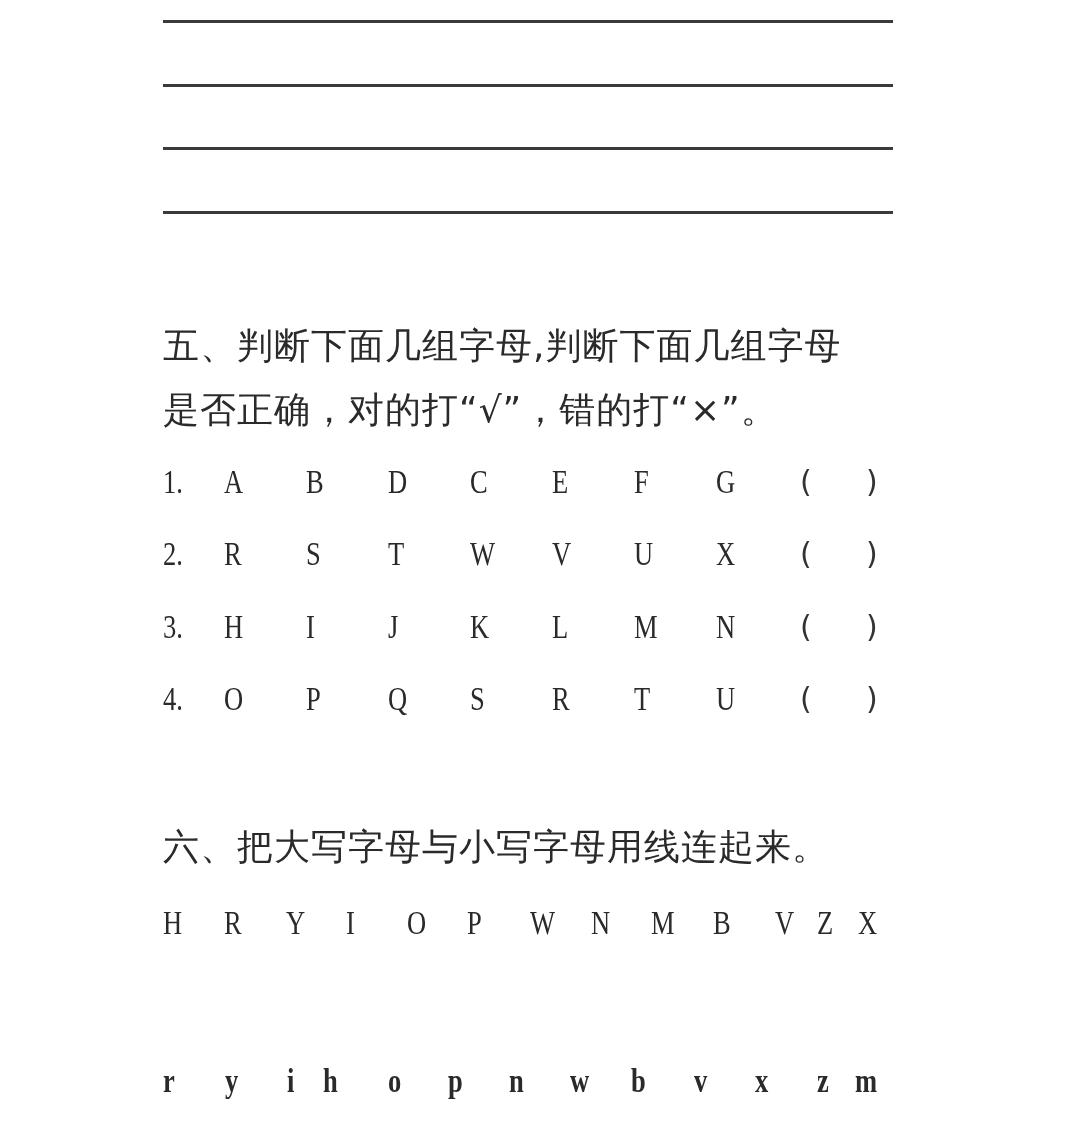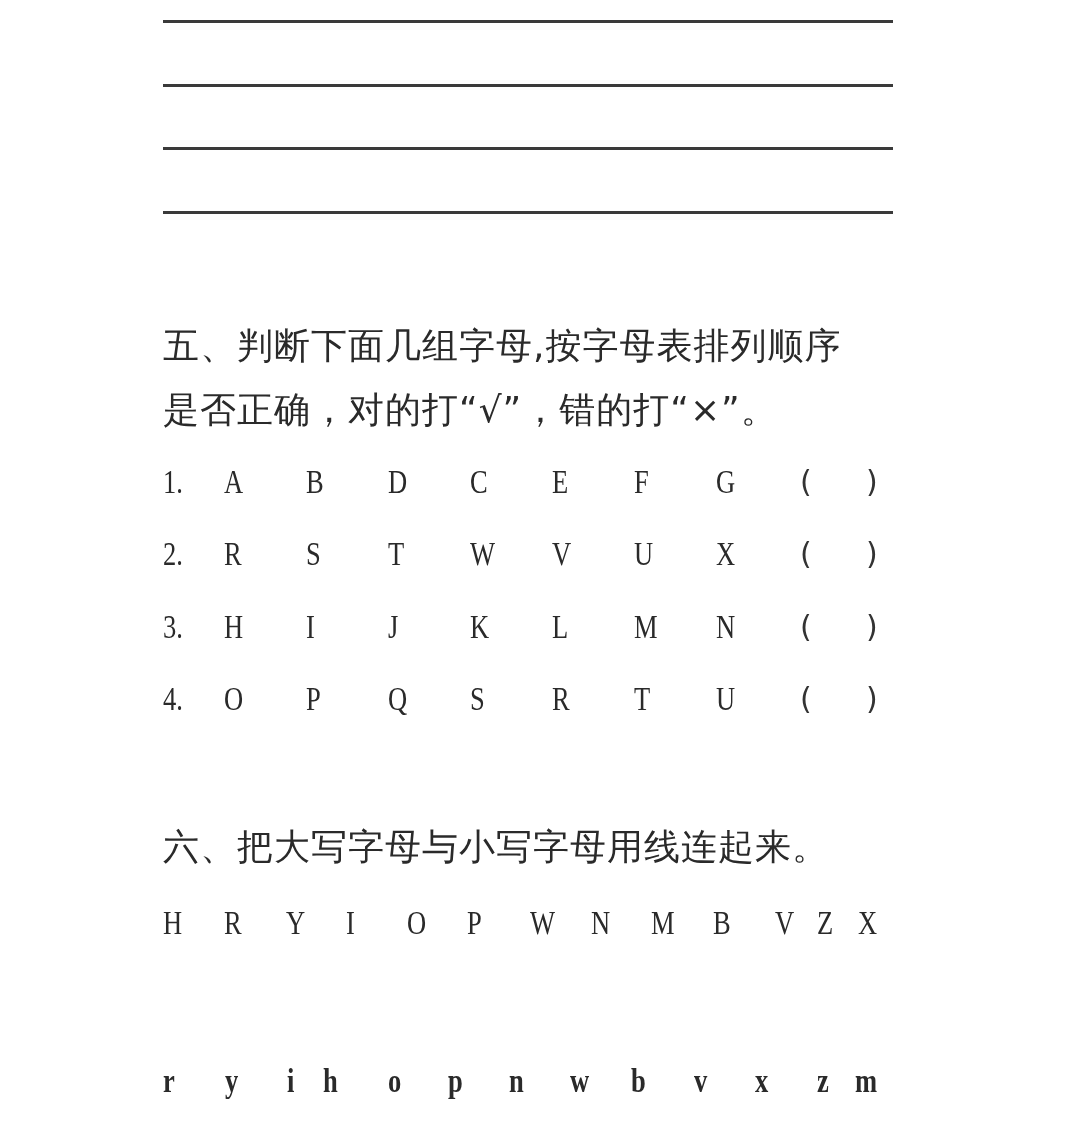--- a/index.html
+++ b/index.html
@@ -14,21 +14,21 @@
   .paren { font-family: "DejaVu Sans", "Liberation Sans", sans-serif; transform: none; font-size: 30px; color: #333; }
 </style>
 </head>
 <body>
 
 <div class="line" style="top:20px;"></div>
 <div class="line" style="top:84px;"></div>
 <div class="line" style="top:147px;"></div>
 <div class="line" style="top:211px;"></div>
 
-<div class="heading" style="top:311px;">五、判断下面几组字母,按字母表排列顺序</div>
+<div class="heading" style="top:311px;">五、判断下面几组字母,判断下面几组字母</div>
 <div class="heading" style="top:375px;">是否正确，对的打“√”，错的打“×”。</div>
 
 <div id="s5rows">
     <div class="row" style="top: 457px;">
       <span class="cell" style="left: 163px;">1.</span>
       <span class="cell" style="left: 224px;">A</span>
       <span class="cell" style="left: 306px;">B</span>
       <span class="cell" style="left: 388px;">D</span>
       <span class="cell" style="left: 470px;">C</span>
       <span class="cell" style="left: 552px;">E</span>

